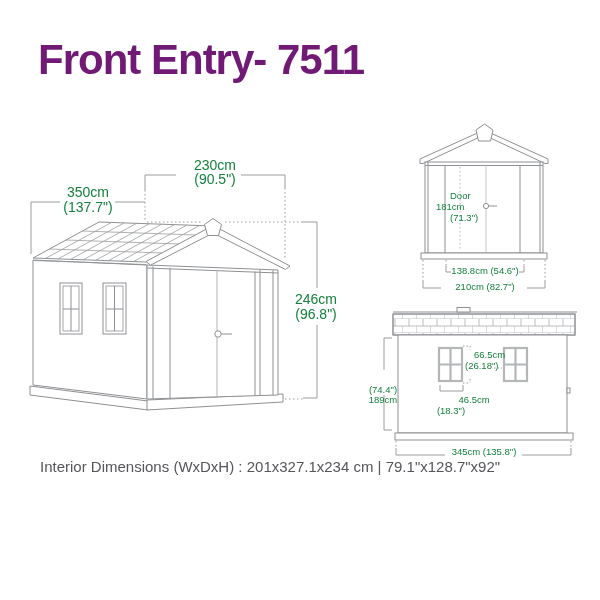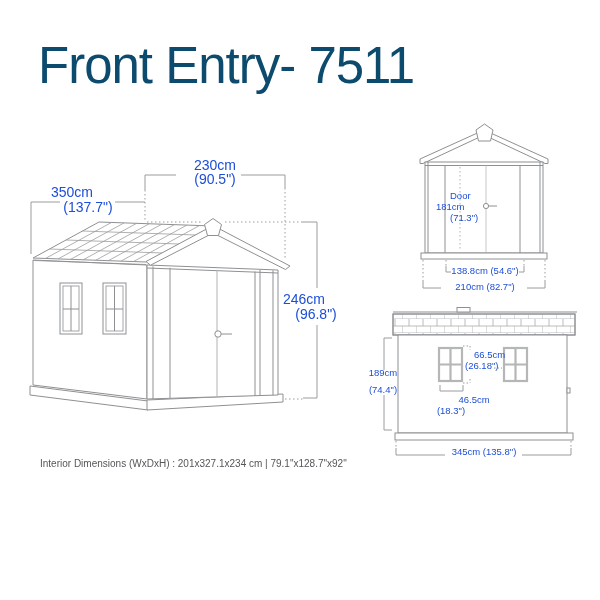--- a/index.html
+++ b/index.html
@@ -1,24 +1,24 @@
 <!DOCTYPE html>
 <html><head>
 <meta charset="utf-8">
 <style>
   html,body{margin:0;padding:0;background:#fff;}
   #canvas{position:relative;width:600px;height:600px;background:#ffffff;overflow:hidden;
           font-family:"Liberation Sans", sans-serif;}
   .abs{position:absolute;}
-  #page-title{left:38px;top:36px;font-size:51px;font-weight:400;letter-spacing:-1px;color:#0c4a6e;white-space:nowrap;}
-  .dim{color:#1d4ed8;text-align:center;line-height:1.05;white-space:nowrap;}
+  #page-title{left:38px;top:36px;font-size:42px;font-weight:700;letter-spacing:-1px;color:#701a75;white-space:nowrap;}
+  .dim{color:#15803d;text-align:center;line-height:1.05;white-space:nowrap;}
   .dim-lg{font-size:14px;}
   .dim-sm{font-size:9.5px;}
   .left-al{text-align:left;}
-  #footer-text{left:40px;top:458px;font-size:10px;color:#55565a;white-space:nowrap;}
+  #footer-text{left:40px;top:458px;font-size:15px;color:#55565a;white-space:nowrap;}
   svg{display:block;}
 </style>
 </head>
 <body>
 
 <div id="canvas">
 
   <div id="page-title" class="abs">Front Entry- 7511</div>
 
   <svg class="abs" style="left:25px;top:148px" width="340" height="280" viewBox="0 0 340 280">
@@ -121,36 +121,36 @@
 
       <path d="M103,41 H110 M110,41 V45 M110,74 V78 M103,78 H110 M134,63 H142" stroke-dasharray="1.5 2"></path>
 
       <path d="M80,80 V86 H103 V80"></path>
 
       <path d="M36,136 V143 M211,136 V143" stroke-dasharray="1.5 2.5"></path>
       <path d="M36,143 V150 H85 M162,150 H211 M211,150 V143"></path>
     </g>
   </svg>
 
-  <div class="abs dim dim-lg" style="left:32px;top:185px;width:80px">350cm</div>
+  <div class="abs dim dim-lg" style="left:48px;top:185px;width:80px">350cm</div>
   <div class="abs dim dim-lg" style="left:48px;top:200px;width:80px">(137.7")</div>
   <div class="abs dim dim-lg" style="left:175px;top:158px;width:80px">230cm</div>
   <div class="abs dim dim-lg" style="left:175px;top:172px;width:80px">(90.5")</div>
-  <div class="abs dim dim-lg" style="left:264px;top:292px;width:80px">246cm</div>
+  <div class="abs dim dim-lg" style="left:276px;top:292px;width:80px">246cm</div>
   <div class="abs dim dim-lg" style="left:276px;top:307px;width:80px">(96.8")</div>
 
   <div class="abs dim dim-sm left-al" style="left:450px;top:191px">Door</div>
   <div class="abs dim dim-sm left-al" style="left:436px;top:202px">181cm</div>
   <div class="abs dim dim-sm left-al" style="left:450px;top:213px">(71.3")</div>
   <div class="abs dim dim-sm" style="left:425px;top:266px;width:120px">138.8cm (54.6")</div>
   <div class="abs dim dim-sm" style="left:425px;top:282px;width:120px">210cm (82.7")</div>
 
   <div class="abs dim dim-sm left-al" style="left:474px;top:350px">66.5cm</div>
   <div class="abs dim dim-sm left-al" style="left:465px;top:361px">(26.18")</div>
-  <div class="abs dim dim-sm" style="left:353px;top:368px;width:60px">189cm</div>
+  <div class="abs dim dim-sm" style="left:353px;top:395px;width:60px">189cm</div>
   <div class="abs dim dim-sm" style="left:353px;top:385px;width:60px">(74.4")</div>
   <div class="abs dim dim-sm" style="left:444px;top:395px;width:60px">46.5cm</div>
   <div class="abs dim dim-sm" style="left:421px;top:406px;width:60px">(18.3")</div>
   <div class="abs dim dim-sm" style="left:424px;top:447px;width:120px">345cm (135.8")</div>
 
   <div id="footer-text" class="abs">Interior Dimensions (WxDxH) : 201x327.1x234 cm | 79.1"x128.7"x92"</div>
 
 </div>
 
 </body></html>

